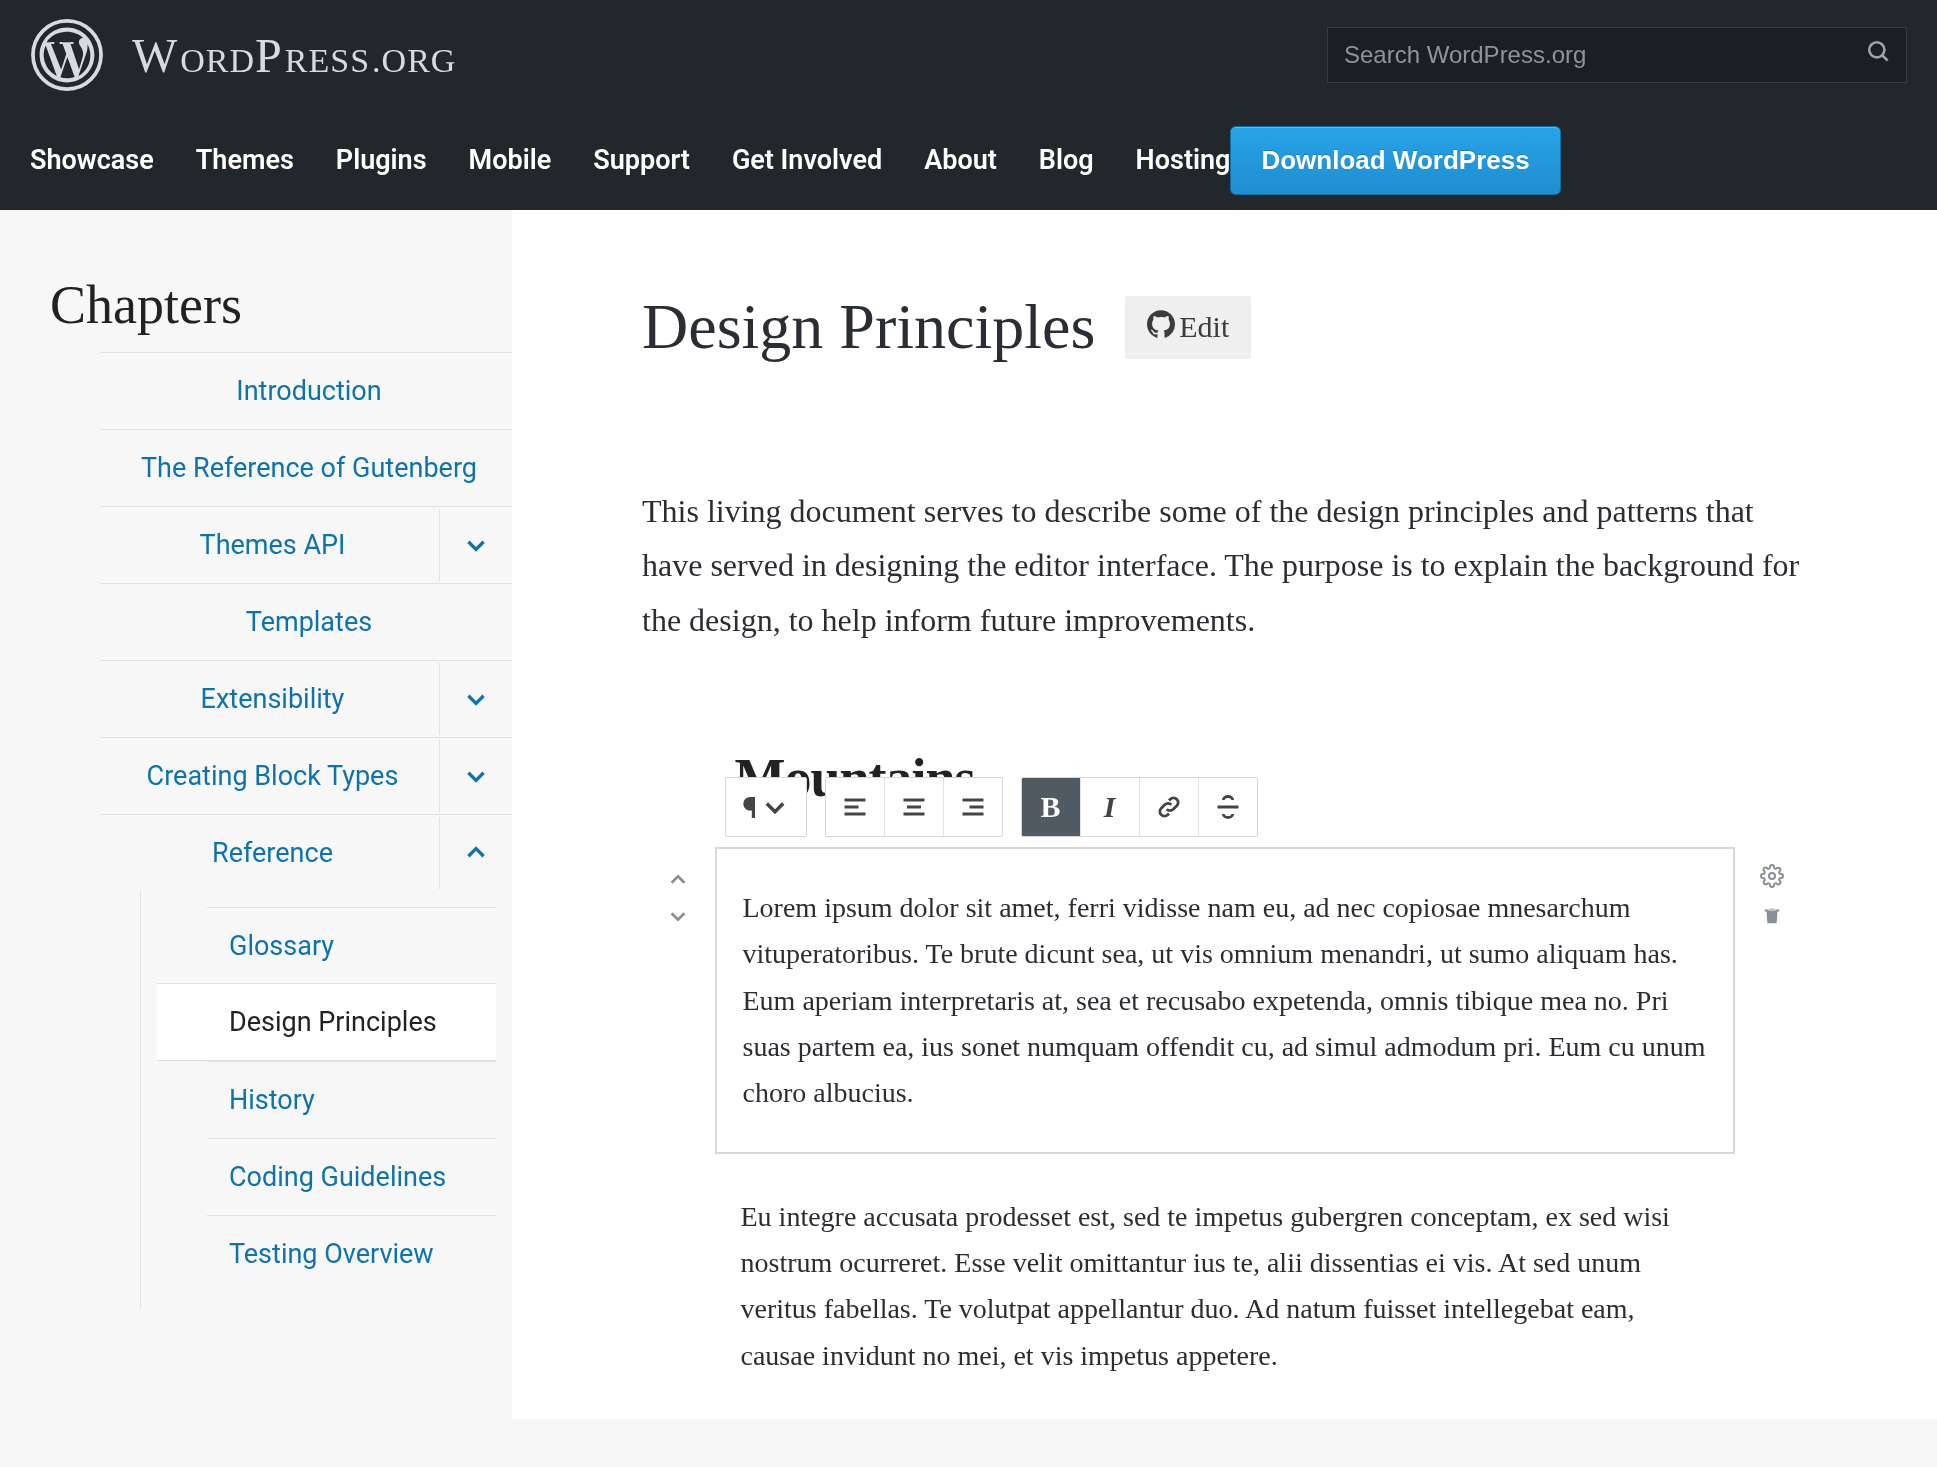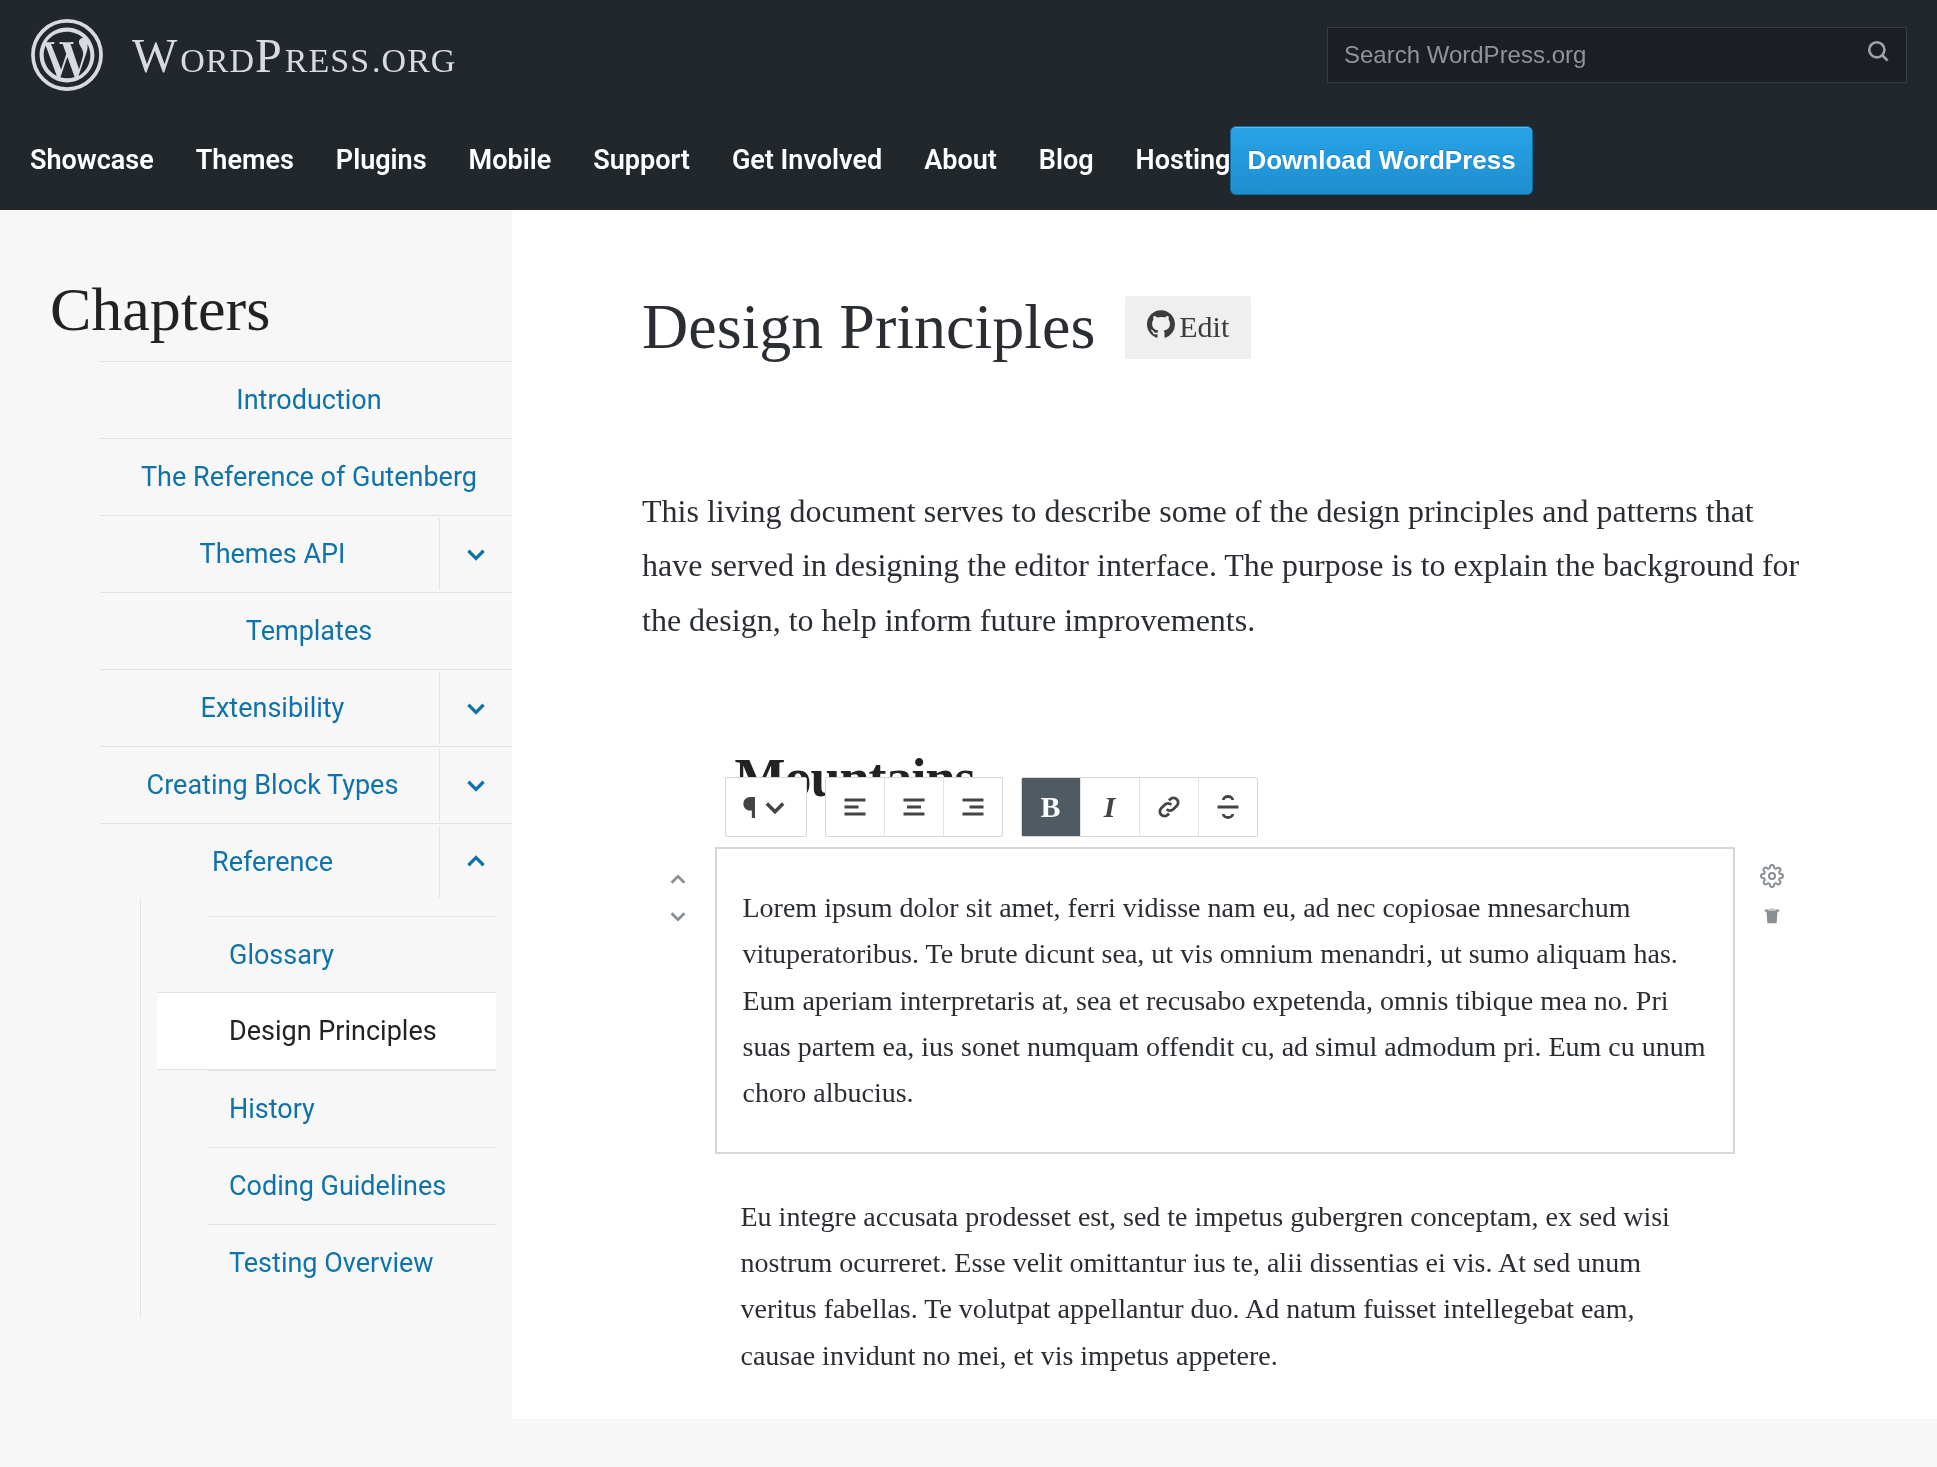--- a/index.html
+++ b/index.html
@@ -81,21 +81,21 @@
     text-decoration: none;
   }
   .download-btn {
     background: #2296d8;
     background-image: linear-gradient(#28a3e8, #1f8ecf);
     border: 1px solid #0f6ea3;
     border-radius: 6px;
     color: #fff;
     font-size: 26px;
     font-weight: 600;
-    padding: 18px 16px;
+    padding: 18px 30px;
     cursor: pointer;
     text-shadow: 0 -1px 0 rgba(0,0,0,.2);
     box-shadow: inset 0 1px 0 rgba(255,255,255,.25);
   }
 
   
   .page {
     display: flex;
     align-items: stretch;
   }
@@ -108,21 +108,21 @@
   }
   .content {
     flex: 1;
     background: #fff;
     padding: 80px 130px 40px 130px;
     box-sizing: border-box;
   }
 
   .chapters-title {
     font-family: Georgia, "Times New Roman", serif;
-    font-size: 62px;
+    font-size: 54px;
     color: #222;
     margin: 24px 0 16px 0;
     font-weight: 400;
   }
 
   .chapter-list { list-style: none; margin: 0; padding: 0; }
   .chapter-item {
     border-top: 1px solid #e1e1e1;
     display: flex;
     align-items: center;

